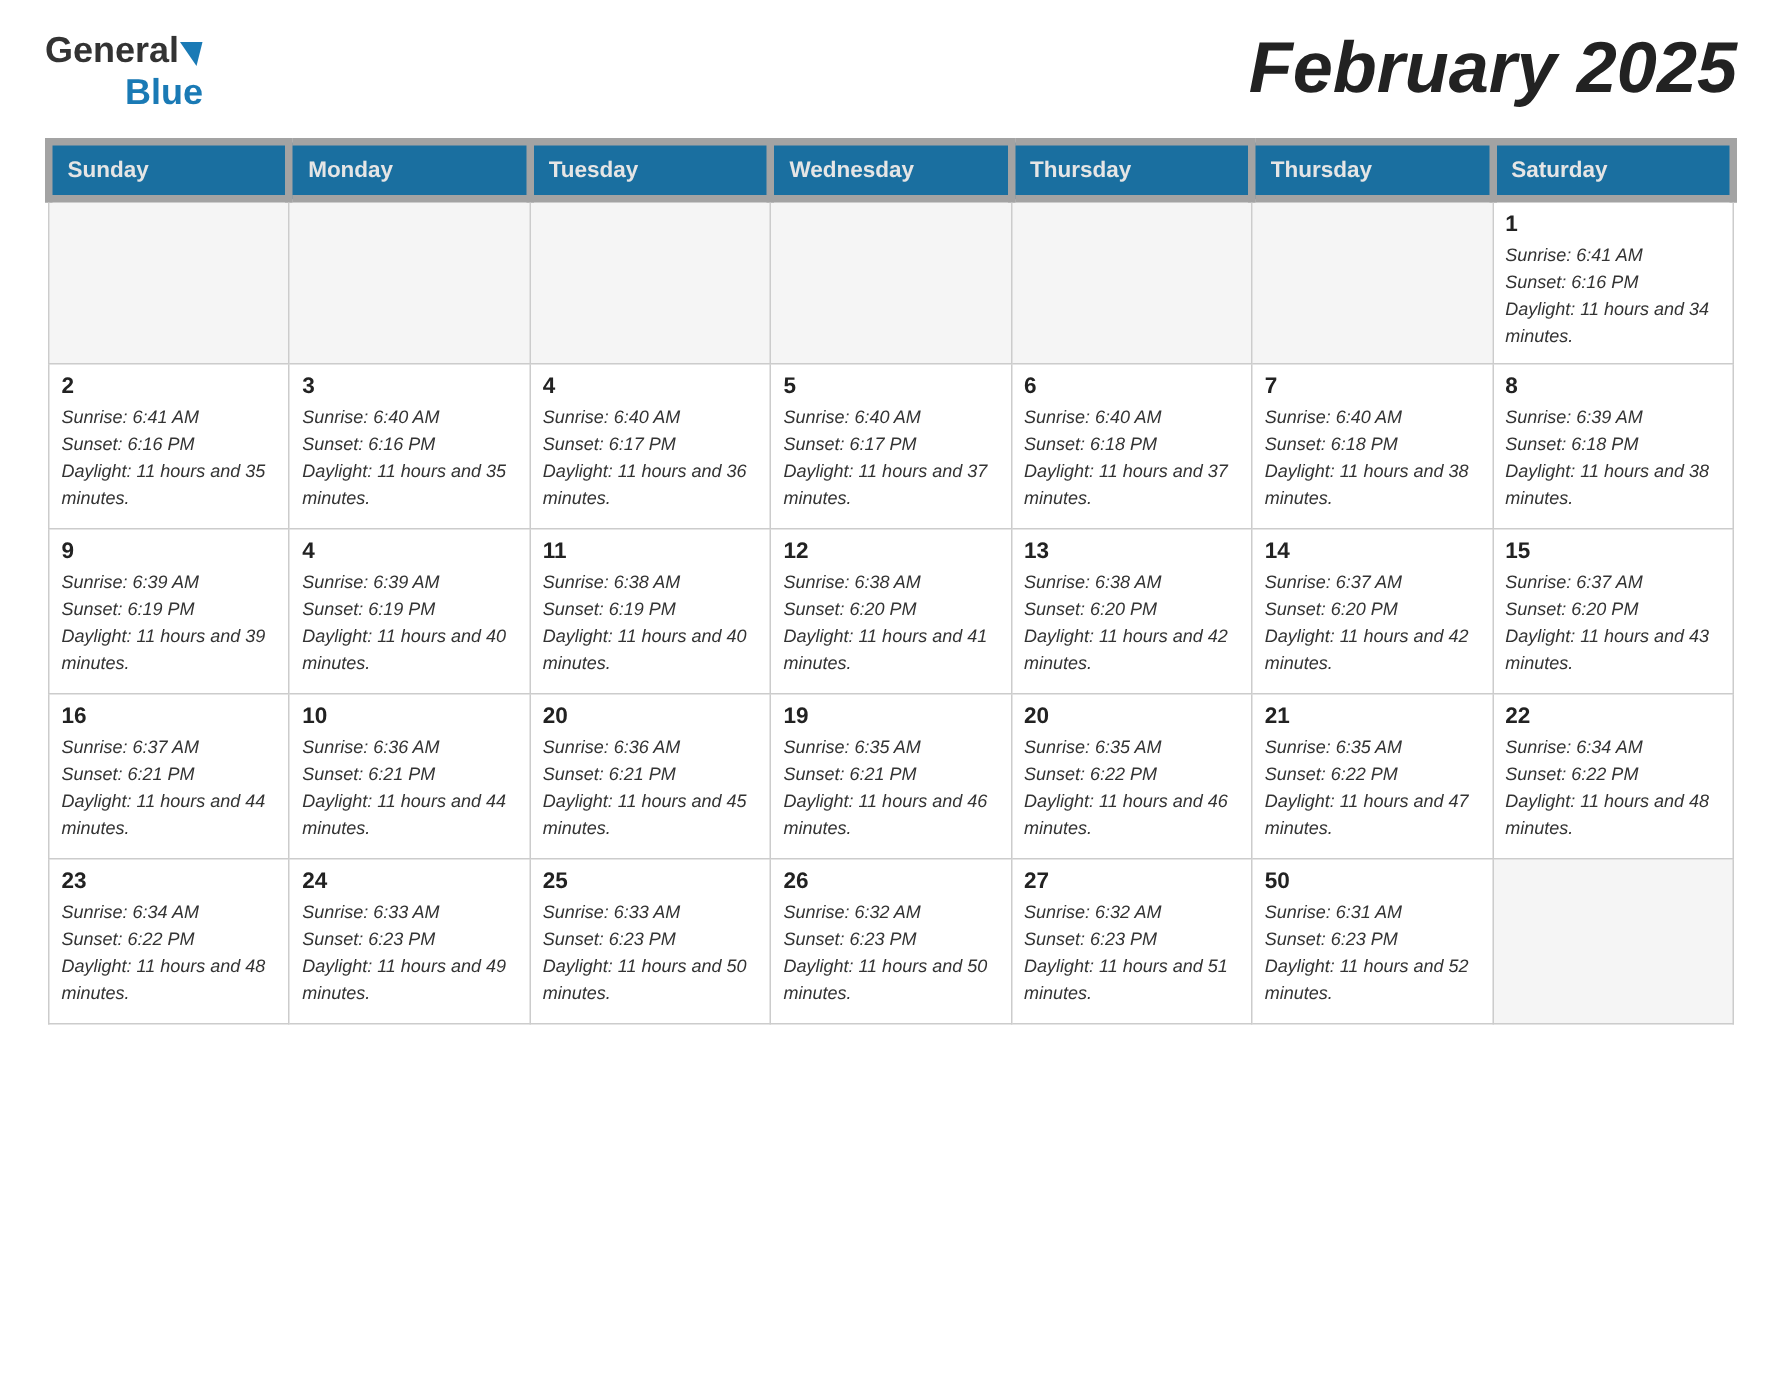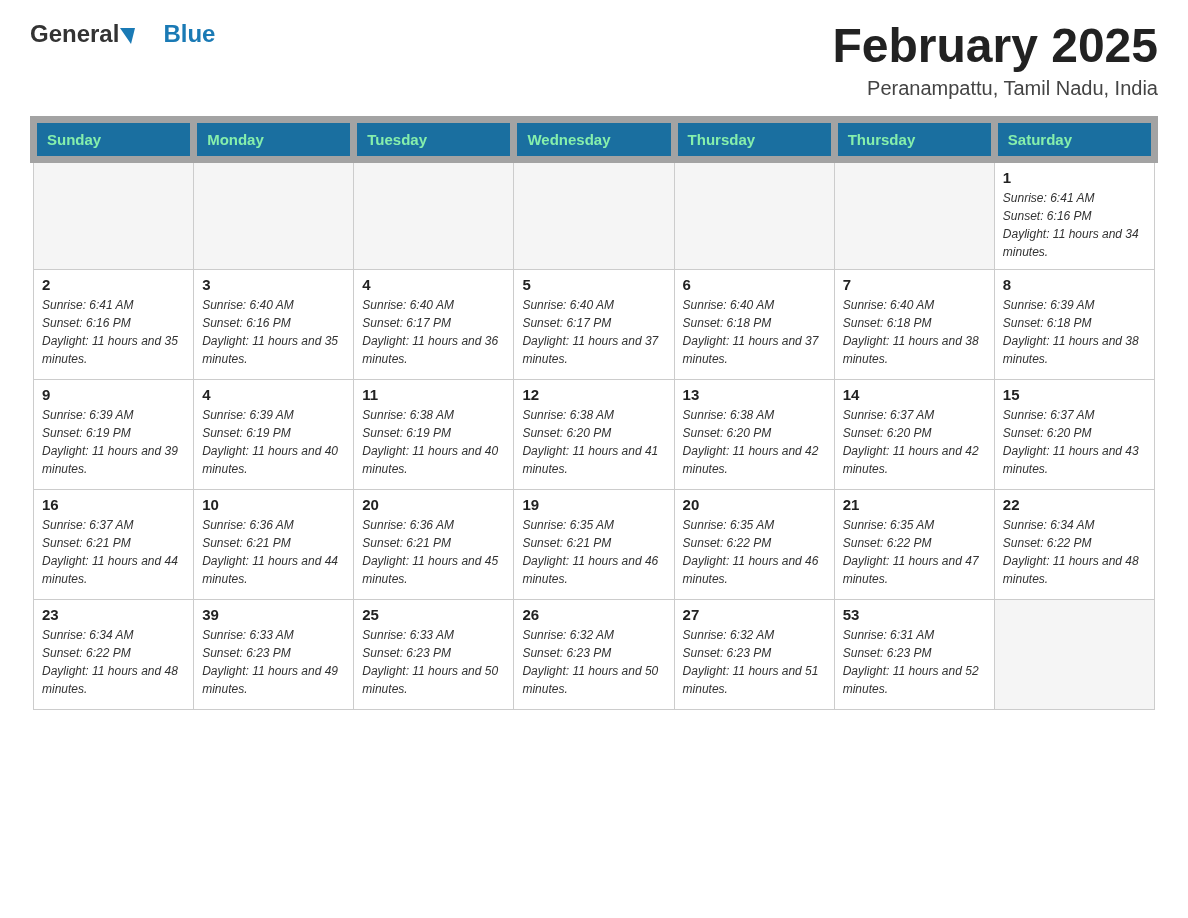--- a/index.html
+++ b/index.html
@@ -11,50 +11,50 @@
       min-height: 918px;
     }
     .header-area {
       display: flex;
       justify-content: space-between;
       align-items: flex-start;
       margin-bottom: 16px;
     }
     .logo {
       display: flex;
-      flex-direction: row;
+      flex-direction: column;
       align-items: flex-end;
     }
     .title-area {
-      text-align: right;
+      font-style: italic;
     }
     .month-title {
       font-size: 48px;
       font-weight: bold;
       color: #222;
       line-height: 1.1;
     }
     .location-title {
       font-size: 20px;
       color: #444;
       margin-top: 4px;
     }
     .calendar {
       width: 100%;
       border-collapse: collapse;
       table-layout: fixed;
     }
     .calendar thead tr th {
       background-color: #1a6fa0;
-      color: #86efac;
+      color: #e5e5e5;
       font-size: 15px;
       font-weight: bold;
       padding: 8px 10px;
       text-align: left;
-      border: 7px solid #a3a3a3;
+      border: 5px solid #a3a3a3;
     }
     .calendar tbody tr td {
       vertical-align: top;
       padding: 6px 8px;
       border: 1px solid #ccc;
       height: 110px;
       font-size: 12.5px;
       color: #333;
       background: #fff;
     }
@@ -109,21 +109,20 @@
     <div class="logo-row">
       <span class="logo-text-general">General</span>
       <span class="logo-arrow"></span>
     </div>
     <div>
       <span class="logo-text-blue">Blue</span>
     </div>
   </div>
   <div class="title-area">
     <div class="month-title">February 2025</div>
-    <div class="location-title">Peranampattu, Tamil Nadu, India</div>
   </div>
 </div>
 
 <table class="calendar">
   <thead>
     <tr>
     <th>Sunday</th>
         <th>Monday</th>
         <th>Tuesday</th>
         <th>Wednesday</th>
@@ -280,21 +279,21 @@
         </td>
       </tr>
       <tr>
         <td>
           <span class="day-number">23</span>
           <div class="day-info" style="white-space: pre-line;">Sunrise: 6:34 AM
 Sunset: 6:22 PM
 Daylight: 11 hours and 48 minutes.</div>
         </td>
         <td>
-          <span class="day-number">39</span>
+          <span class="day-number">24</span>
           <div class="day-info" style="white-space: pre-line;">Sunrise: 6:33 AM
 Sunset: 6:23 PM
 Daylight: 11 hours and 49 minutes.</div>
         </td>
         <td>
           <span class="day-number">25</span>
           <div class="day-info" style="white-space: pre-line;">Sunrise: 6:33 AM
 Sunset: 6:23 PM
 Daylight: 11 hours and 50 minutes.</div>
         </td>
@@ -304,21 +303,21 @@
 Sunset: 6:23 PM
 Daylight: 11 hours and 50 minutes.</div>
         </td>
         <td>
           <span class="day-number">27</span>
           <div class="day-info" style="white-space: pre-line;">Sunrise: 6:32 AM
 Sunset: 6:23 PM
 Daylight: 11 hours and 51 minutes.</div>
         </td>
         <td>
-          <span class="day-number">53</span>
+          <span class="day-number">50</span>
           <div class="day-info" style="white-space: pre-line;">Sunrise: 6:31 AM
 Sunset: 6:23 PM
 Daylight: 11 hours and 52 minutes.</div>
         </td>
         <td class="empty"></td>
       </tr>
     </tbody>
 </table>
 
 </body></html>

